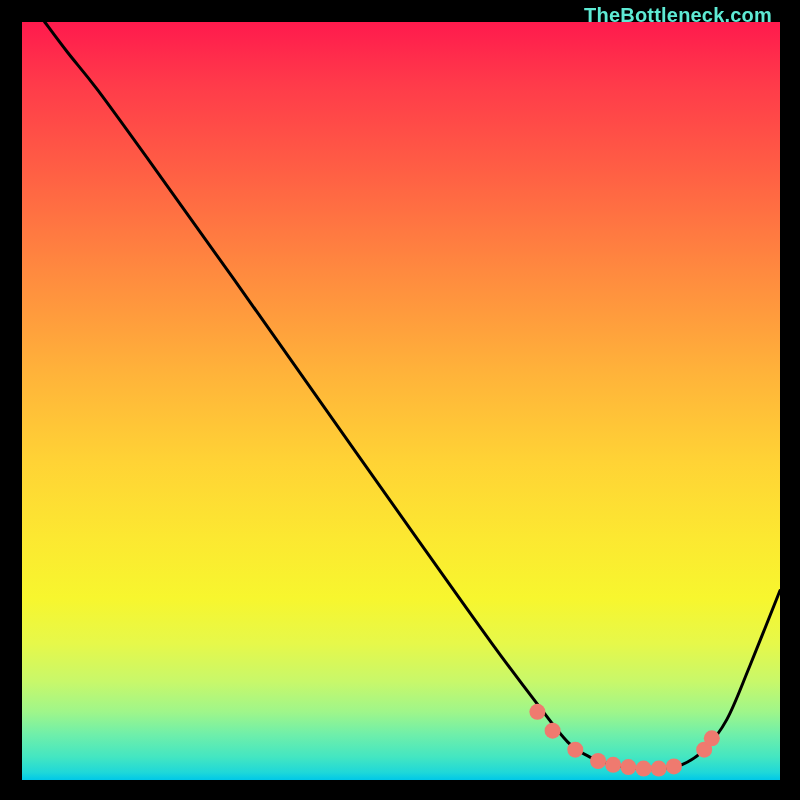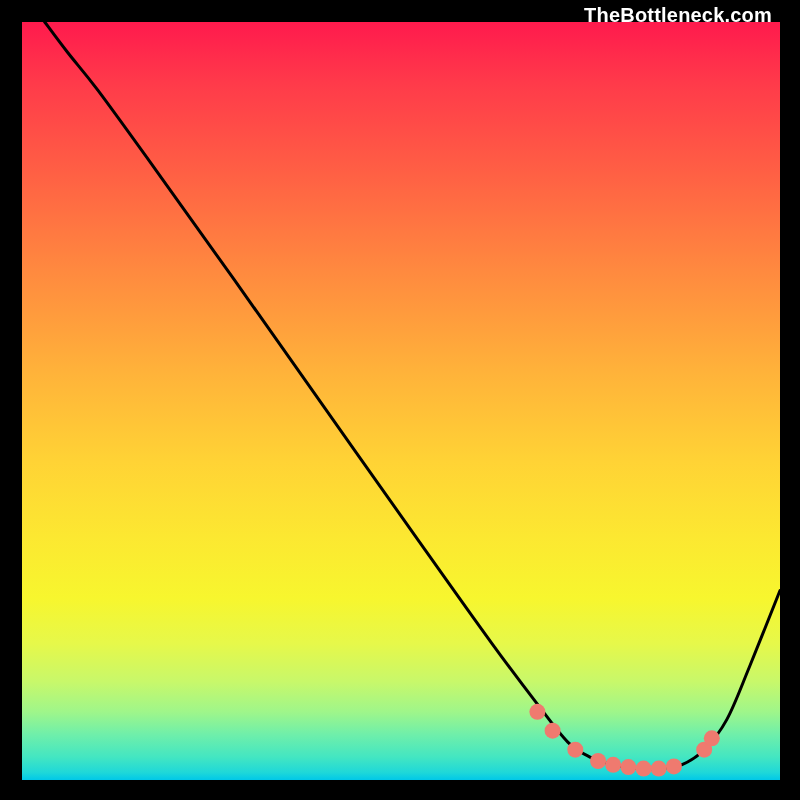--- a/index.html
+++ b/index.html
@@ -36,21 +36,21 @@
       #00c8e8 100%
     );
   }
   .credit {
     position: absolute;
     top: 4px;
     right: 28px;
     font-family: Arial, Helvetica, sans-serif;
     font-size: 20px;
     font-weight: bold;
-    color: #ffffff;
+    color: #5eead4;
     letter-spacing: 0.2px;
   }
   svg.curve {
     position: absolute;
     left: 0;
     top: 0;
     width: 758px;
     height: 758px;
     overflow: visible;
   }

